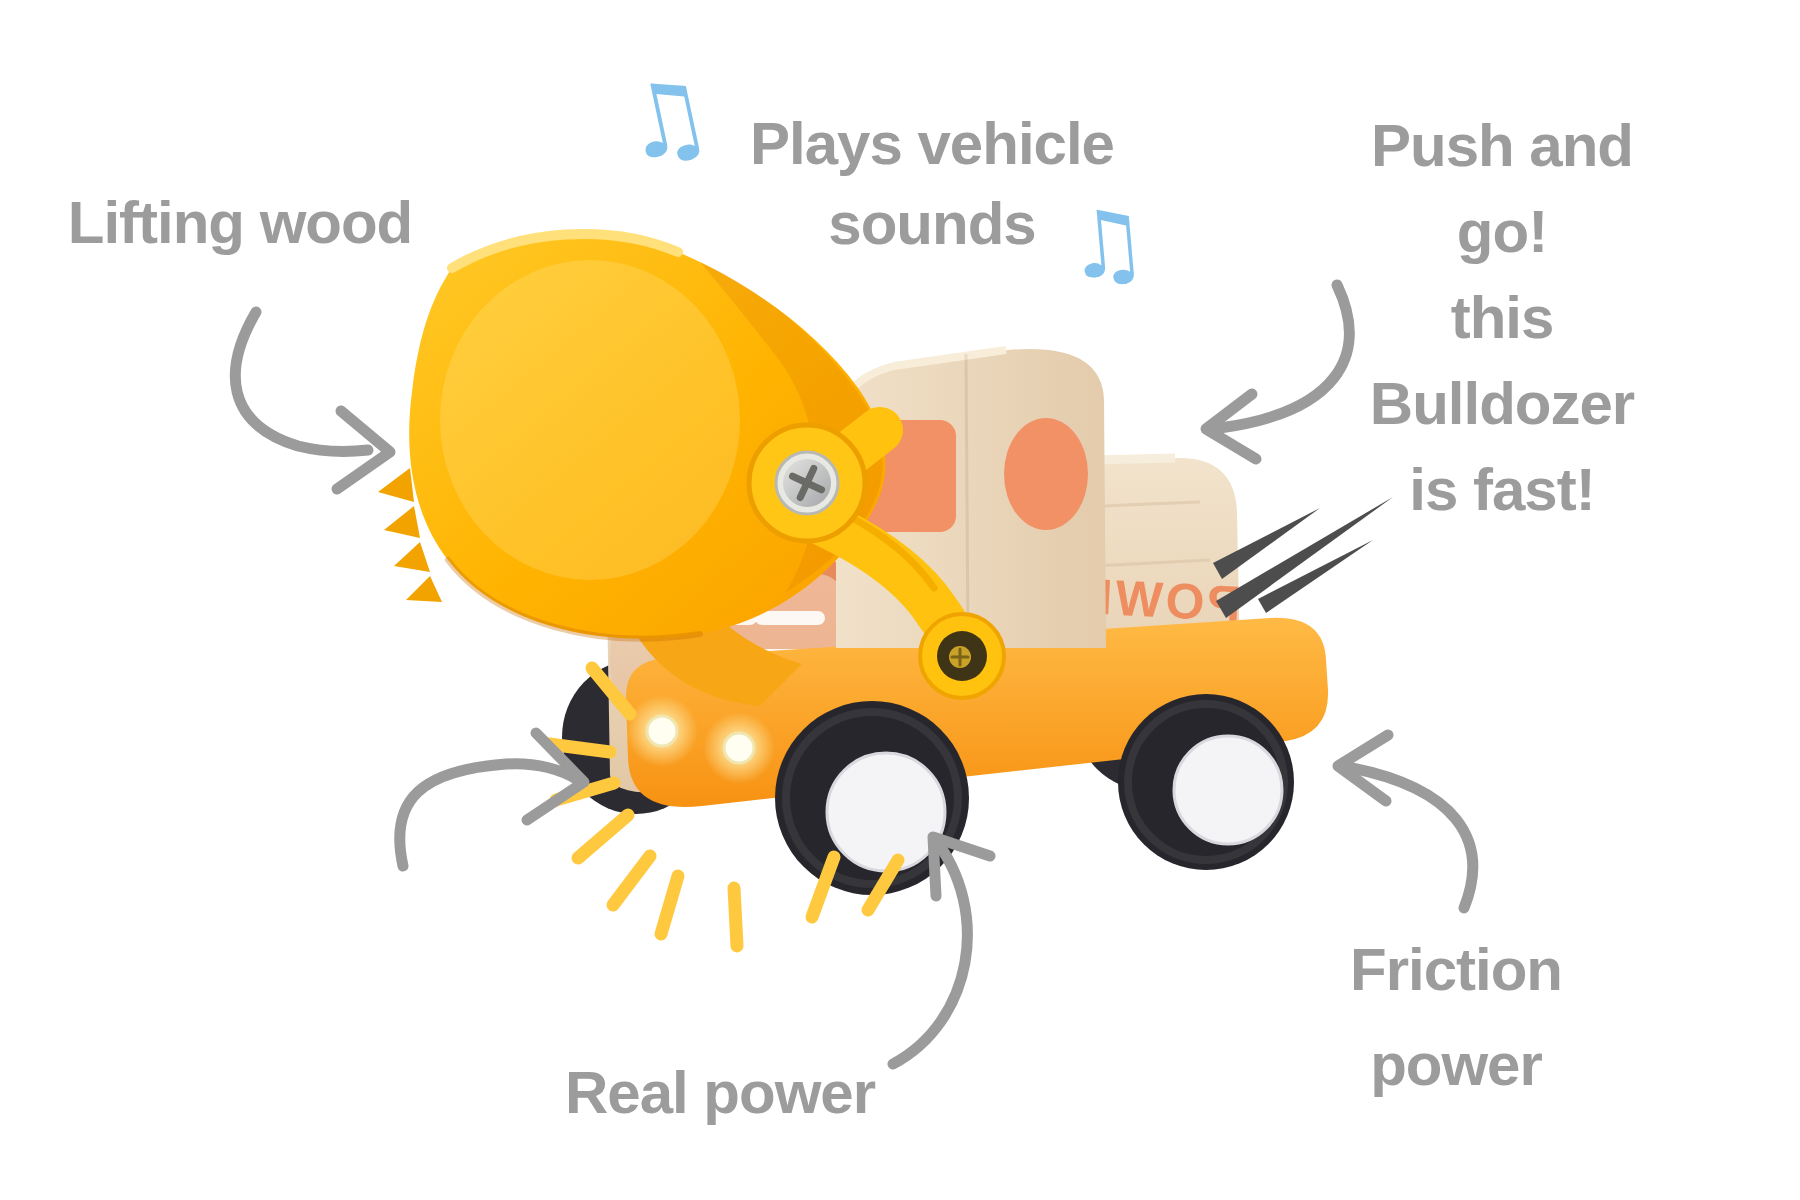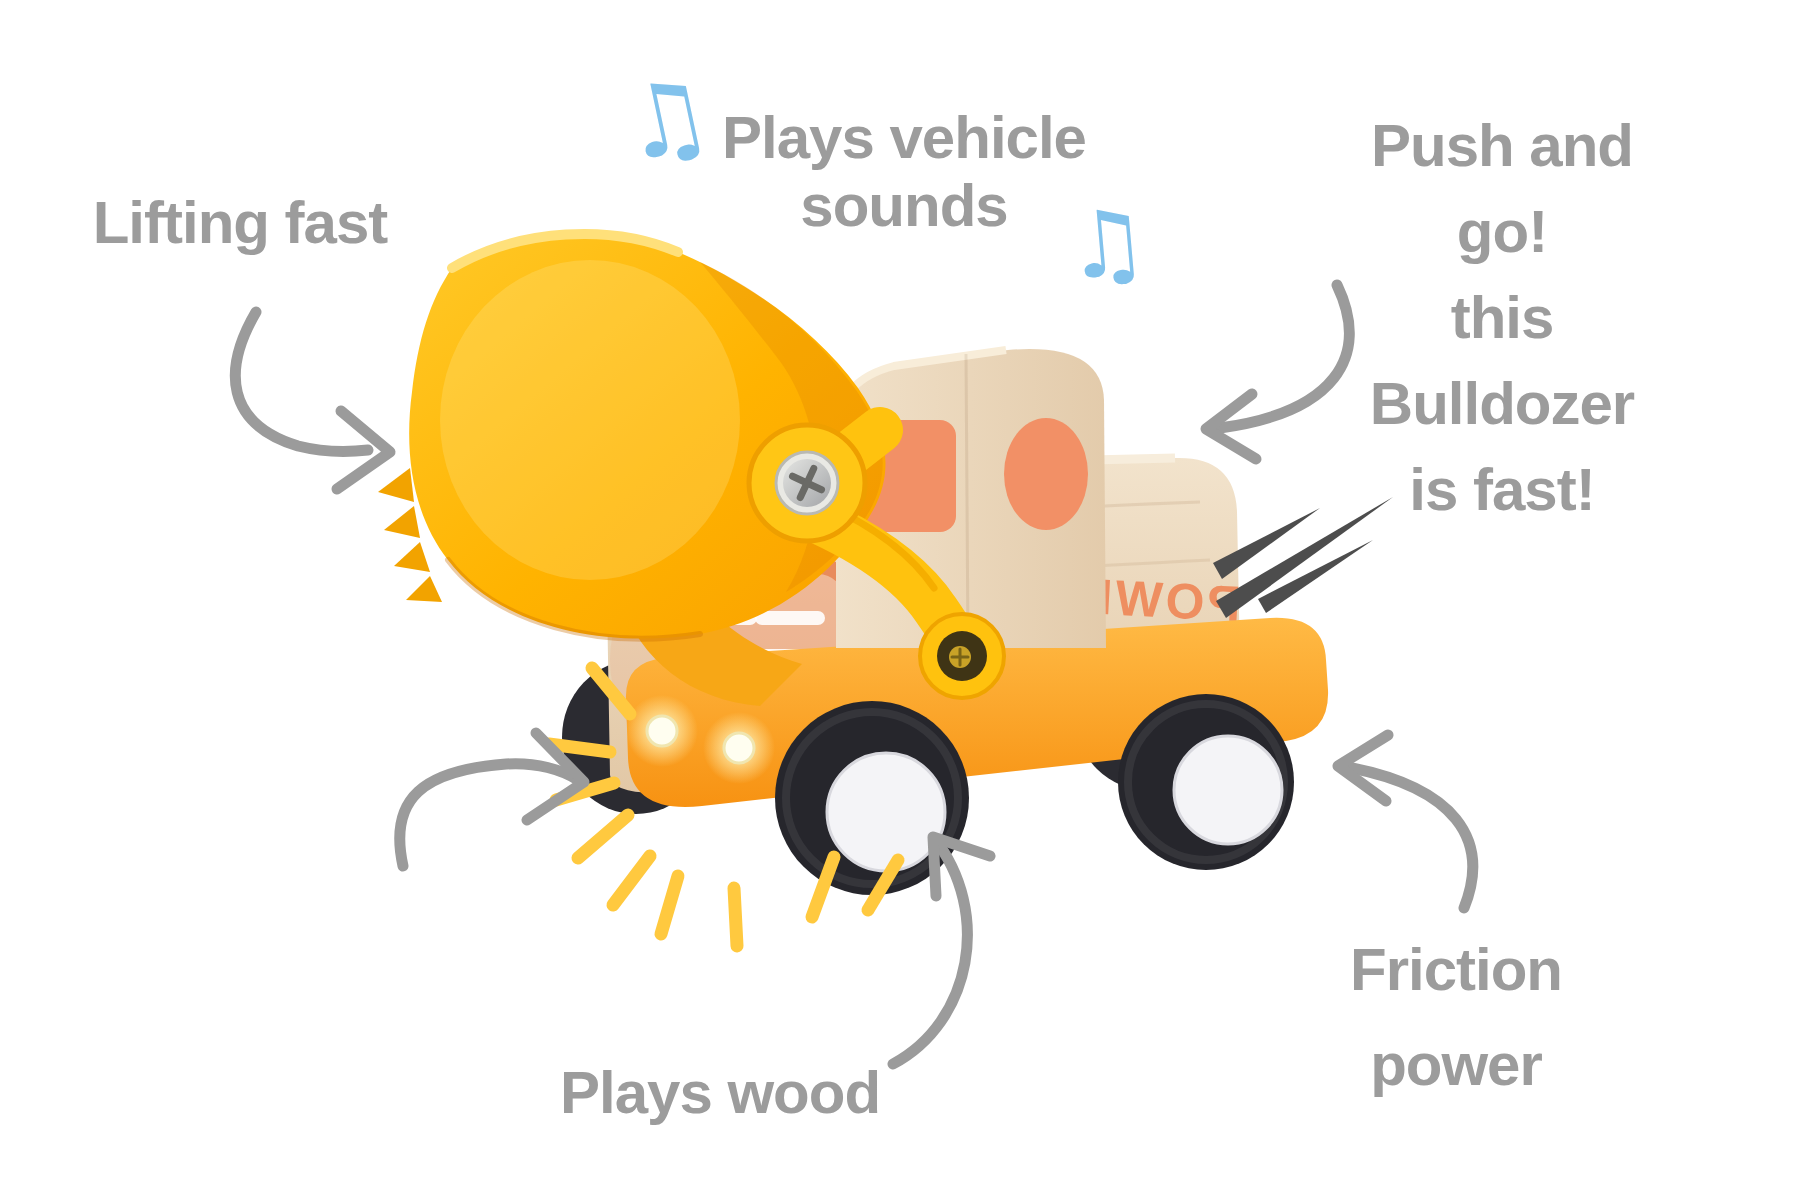--- a/index.html
+++ b/index.html
@@ -221,30 +221,30 @@
         <path d="M 893,1064 C 972,1022 992,912 934,838"></path>
         <path d="M 936,896 L 933,837 L 990,856"></path>
       </g>
       <g>
         <path d="M 1464,908 C 1492,838 1452,788 1352,768"></path>
         <path d="M 1388,735 L 1338,766 L 1386,801"></path>
       </g>
     </g>
   </svg>
 
-  <div class="label" style="left:240px;top:180px;">Lifting fast</div>
+  <div class="label" style="left:240px;top:180px;">Lifting wood</div>
 
   <span class="note" style="left:666px;top:120px;">♫</span>
-  <div class="label" style="left:904px;top:104px;line-height:68px;">Plays vehicle
+  <div class="label" style="left:932px;top:104px;line-height:80px;">Plays vehicle
 sounds</div>
   <span class="note n2" style="left:1107px;top:245px;">♫</span>
 
   <div class="label" style="left:1502px;top:103px;text-align:center;">Push and go!
 this Bulldozer
 is fast!</div>
 
 
-  <div class="label" style="left:720px;top:1050px;">Plays wood</div>
+  <div class="label" style="left:720px;top:1050px;">Real power</div>
 
   <div class="label" style="left:1456px;top:922px;line-height:95px;">Friction
 power</div>
 
 </div>
 
 </body></html>

